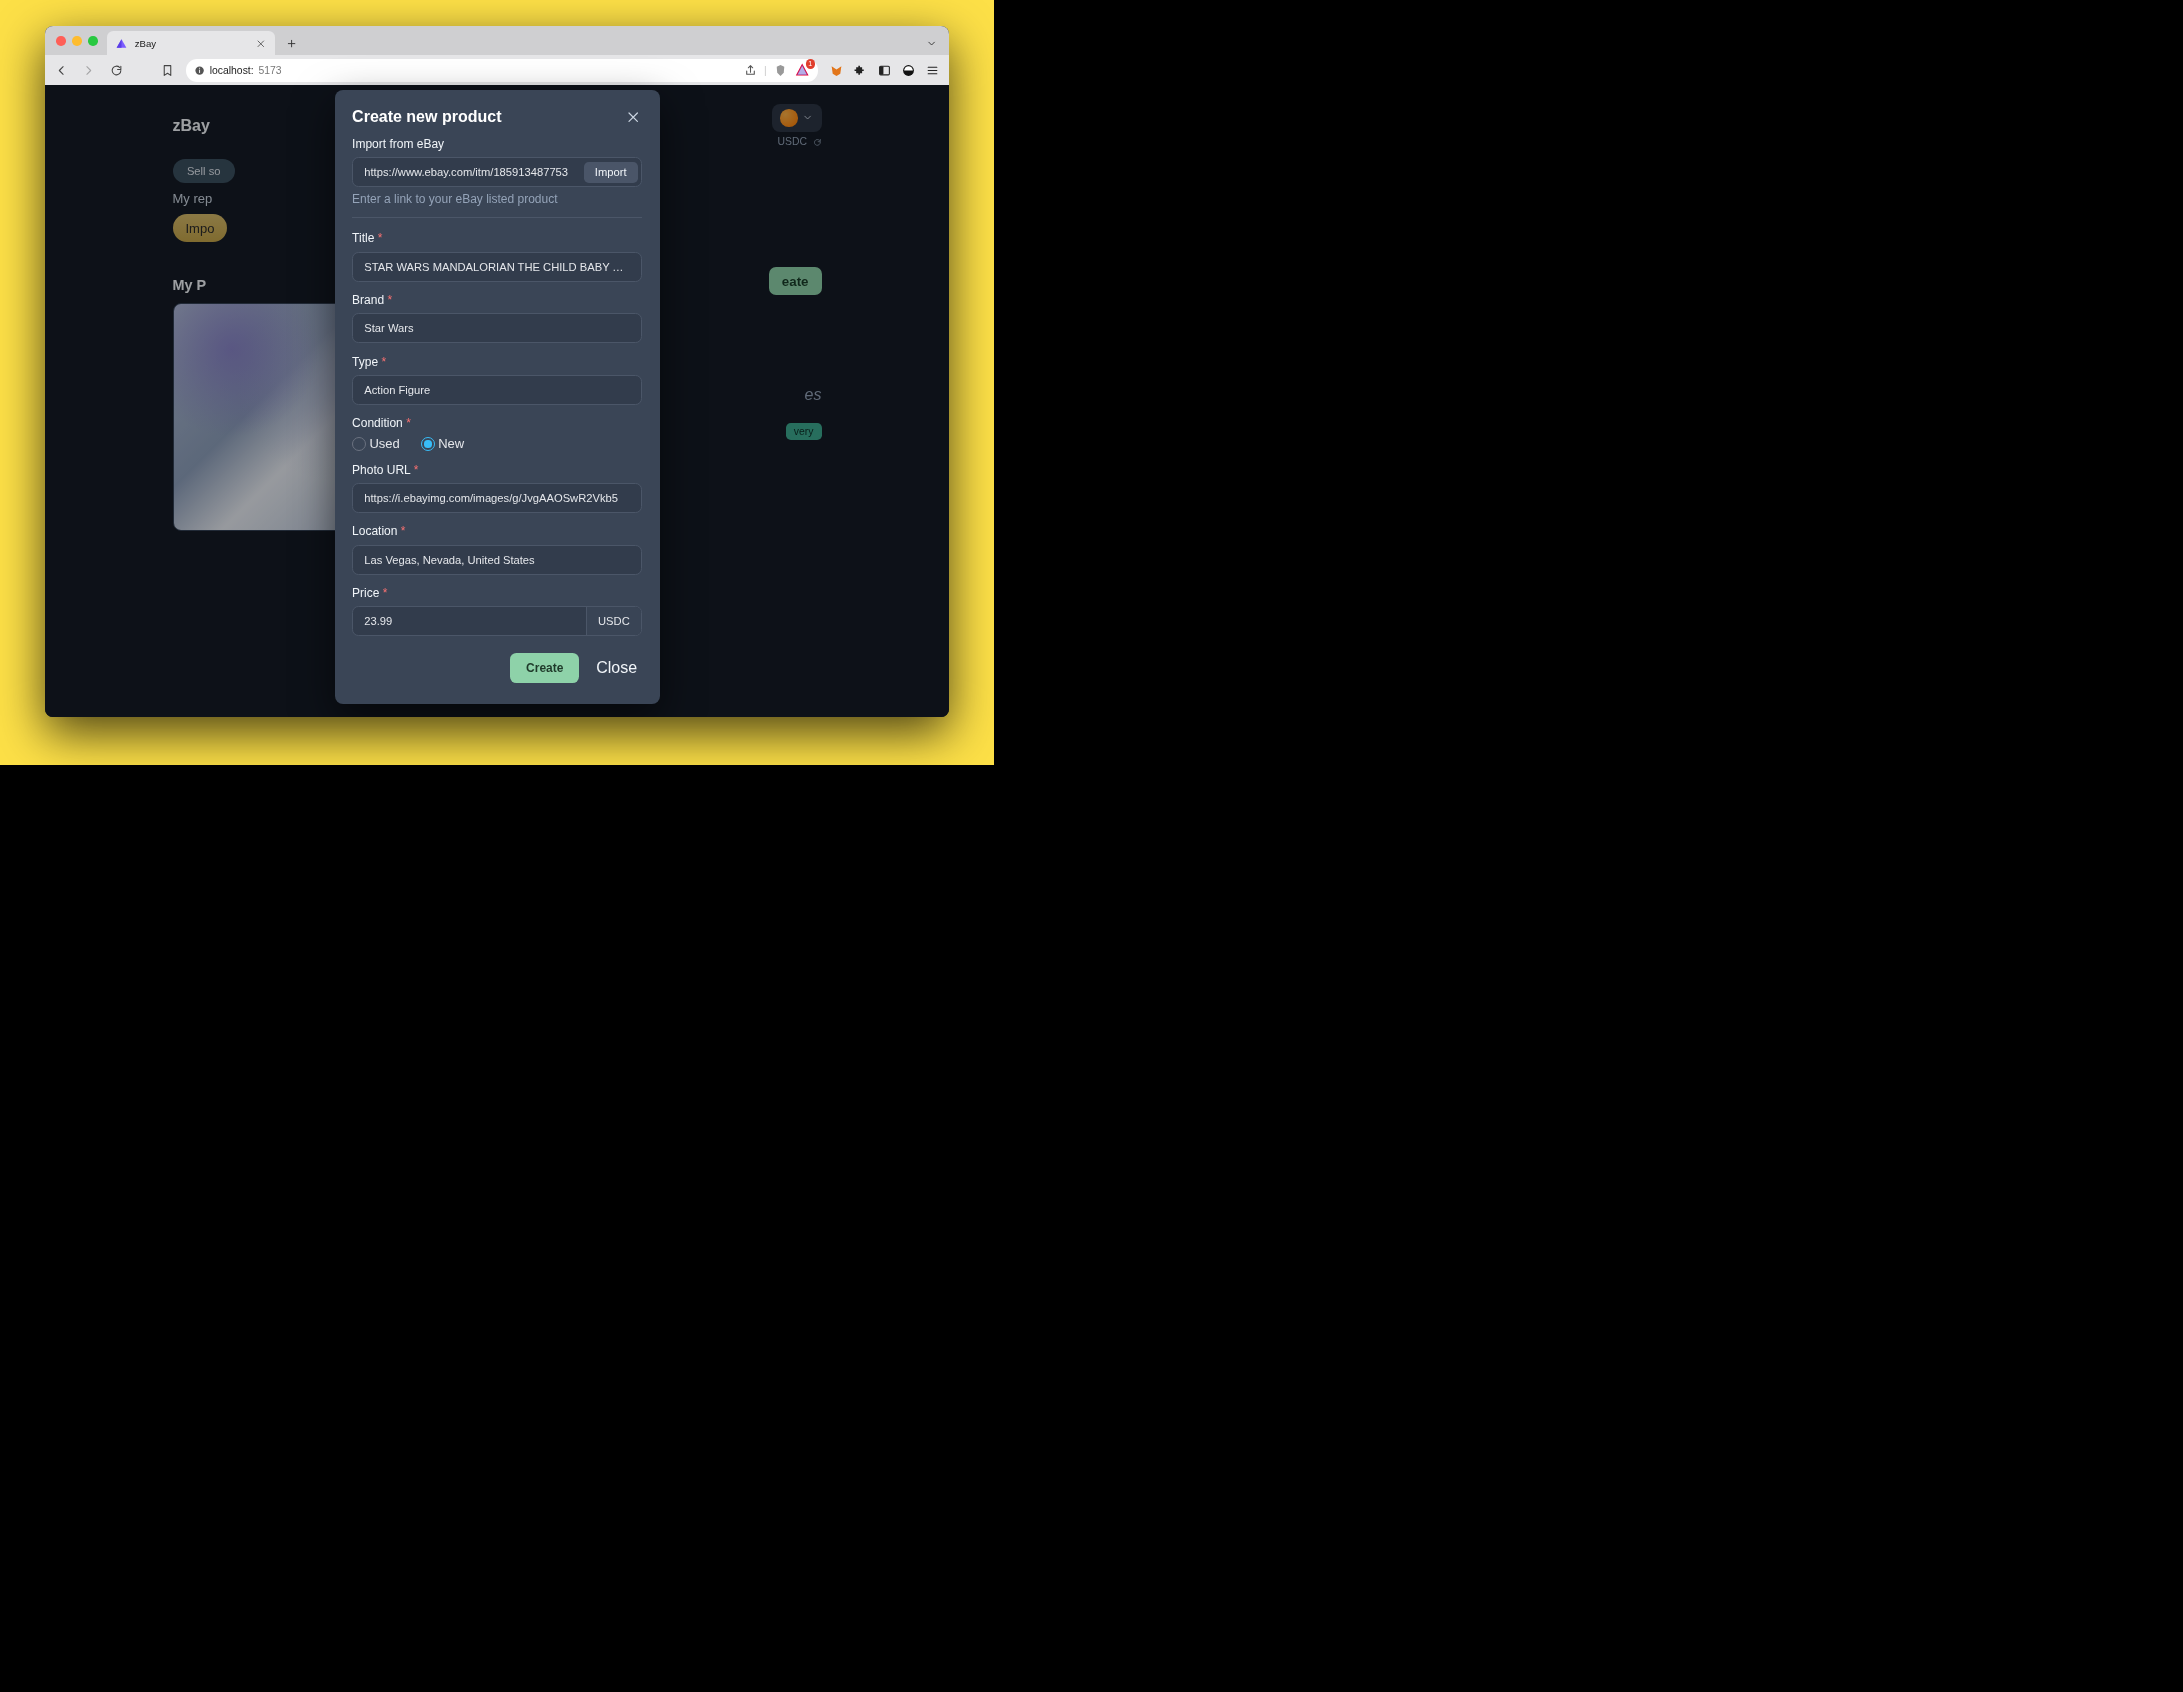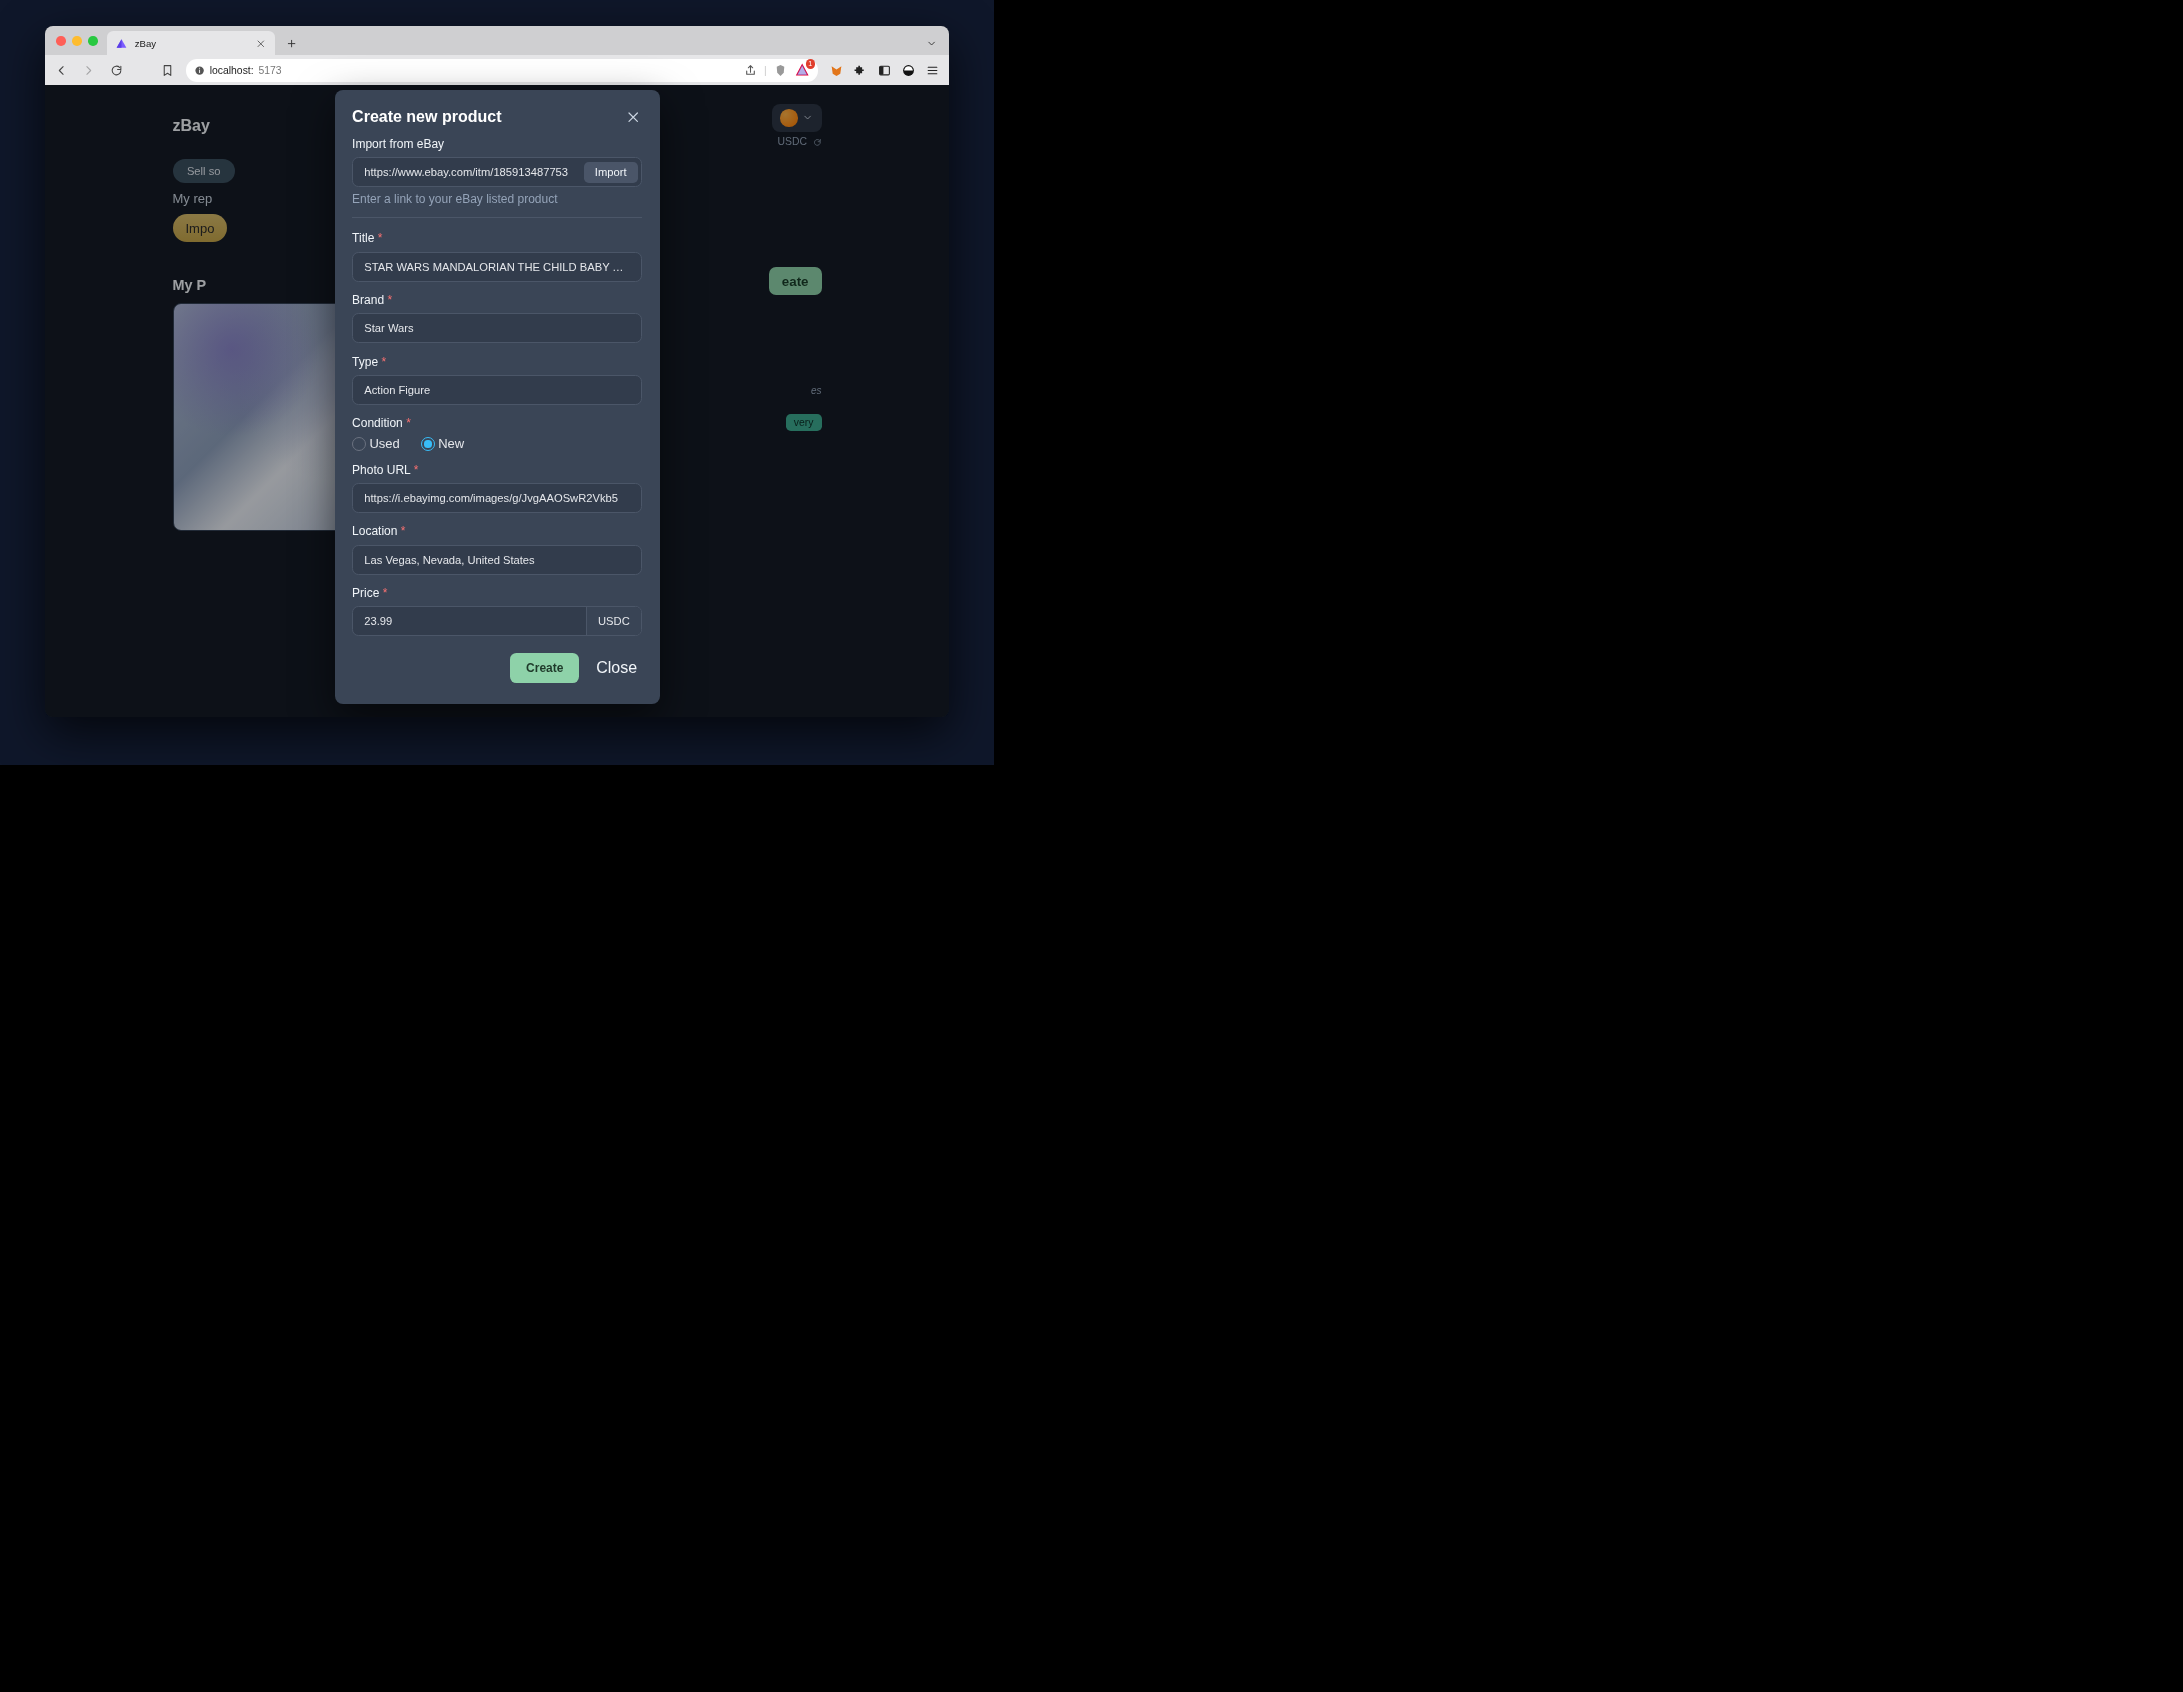--- a/index.html
+++ b/index.html
@@ -1,19 +1,19 @@
 <!DOCTYPE html>
 <html style="font-size:13px"><head>
 <meta charset="utf-8">
 <style>
   * { box-sizing: border-box; margin: 0; padding: 0; }
   html, body { width: 100%; height: 100%; background: #000; font-family: -apple-system, BlinkMacSystemFont, "Segoe UI", Helvetica, Arial, sans-serif; }
 
   
-  .stage { width: 994px; height: 765px; background: #0f172a; position: relative; }
+  .stage { width: 994px; height: 765px; background: #fde047; position: relative; }
 
   
   .browser {
     position: absolute;
     left: 45px; top: 26.4px;
     width: 904px; height: 691px;
     background: #141b25;
     border-radius: 8px;
     overflow: hidden;
     box-shadow: 0 16px 48px rgba(0,0,0,.7);
@@ -105,21 +105,21 @@
   .section-h { font-weight:700; font-size:14.4px; margin:17.6px 0 9.6px; color:#f1f5f9; }
   .create-btn-bg { background:#8ed2a9; color:#1a3d2a; border:none; border-radius:7px; padding:6.4px 13px; font-weight:600; }
   .badge-delivery { background:#3ca98f; color:#0d2e27; border-radius:4.8px; padding:3.2px 8px; font-size:10.4px; display:inline-block; }
   .card-grid { display:flex; gap:16px; }
   .pcard { width:232px; height:228px; border:0.8px solid #334155; border-radius:8px; overflow:hidden; background:#1e293b; position:relative; }
   .pcard .img { width:100%; height:100%; background: linear-gradient(135deg,#b2c0d8 0%, #8ea0bc 40%, #e8ecf3 60%, #a9b8d0 100%); position:relative; }
   .pcard .img::after { content:""; position:absolute; inset:0; background:
       radial-gradient(circle at 25% 20%, rgba(120,100,200,.55), transparent 35%),
       radial-gradient(circle at 70% 35%, rgba(180,190,220,.7), transparent 45%);
   }
-  .card-right-text { color:#94a3b8; font-style:italic; font-size:10px; line-height:1.5;margin-left:44px; }
+  .card-right-text { color:#94a3b8; font-style:italic; font-size:16px; line-height:1.5;margin-left:44px; }
 
   
   .backdrop {
     position:absolute; inset:0;
     background: rgba(0,0,0,.35);
     display:flex; align-items:flex-start; justify-content:center;
   }
   .modal {
     width: 325px;
     margin-top: 4.8px;

